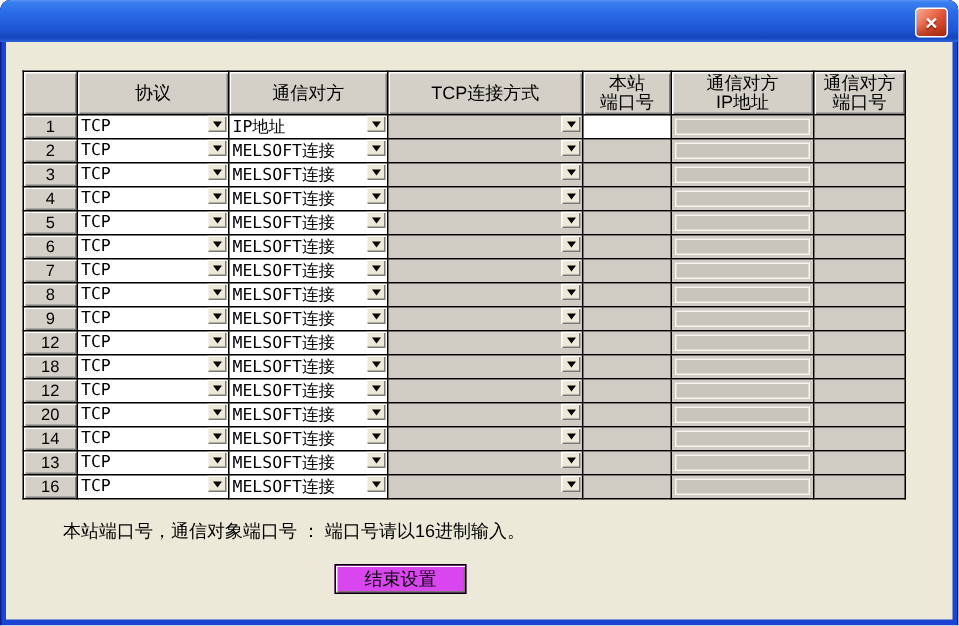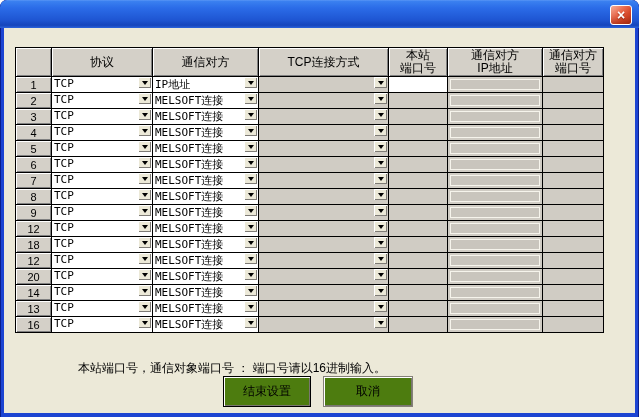--- a/index.html
+++ b/index.html
@@ -47,24 +47,24 @@
            box-shadow: inset 1px 1px 0 #fff, inset -1px -1px 0 #7e7b76; cursor:pointer; }
   .tri { width:0; height:0; border-left:3px solid transparent;
          border-right:3px solid transparent; border-top:4px solid #000; }
 
   td.portcell.editable { background:#fff; }
   td.portcell.locked   { background:#d0ccc4; }
   td.ipcell { background:#d0ccc4; }
   .ipbox { margin:1px 2px; height:11px; background:#c9c5bd; border:1px solid #f6f4ec; }
   td.ppcell { background:#d0ccc4; }
 
-  .note { position:absolute; left:38px; top:332px; font-size:12px; color:#000;
-          white-space:pre;margin-left:36px; }
-
-  .btn { position:absolute; top:348px; height:31px; background:#4d7c0f;
+  .note { position:absolute; left:38px; top:318px; font-size:12px; color:#000;
+          white-space:pre; }
+
+  .btn { position:absolute; top:348px; height:20px; background:#d946ef;
          font-family:Liberation Sans, sans-serif; font-size:12px; color:#000;
          display:flex; align-items:center; justify-content:center; cursor:pointer;
          border:1px solid #848078;
          box-shadow: inset 1px 1px 0 #fff, inset -1px -1px 0 #7a766f; }
   .btn.primary { left:219px; width:88px; border:1px solid #000; }
   .btn.cancel  { left:319px; width:90px; }
 </style>
 </head>
 <body>
 
@@ -613,15 +613,14 @@
               <div class="ipbox"></div>
             </td>
             <td class="ppcell"></td>
           </tr>
         </tbody>
     </table>
 
     <div class="note">本站端口号，通信对象端口号 ： 端口号请以16进制输入。</div>
 
     <div class="btn primary">结束设置</div>
-    <div class="btn cancel">取消</div>
   </div>
 </div>
 
 </body></html>

